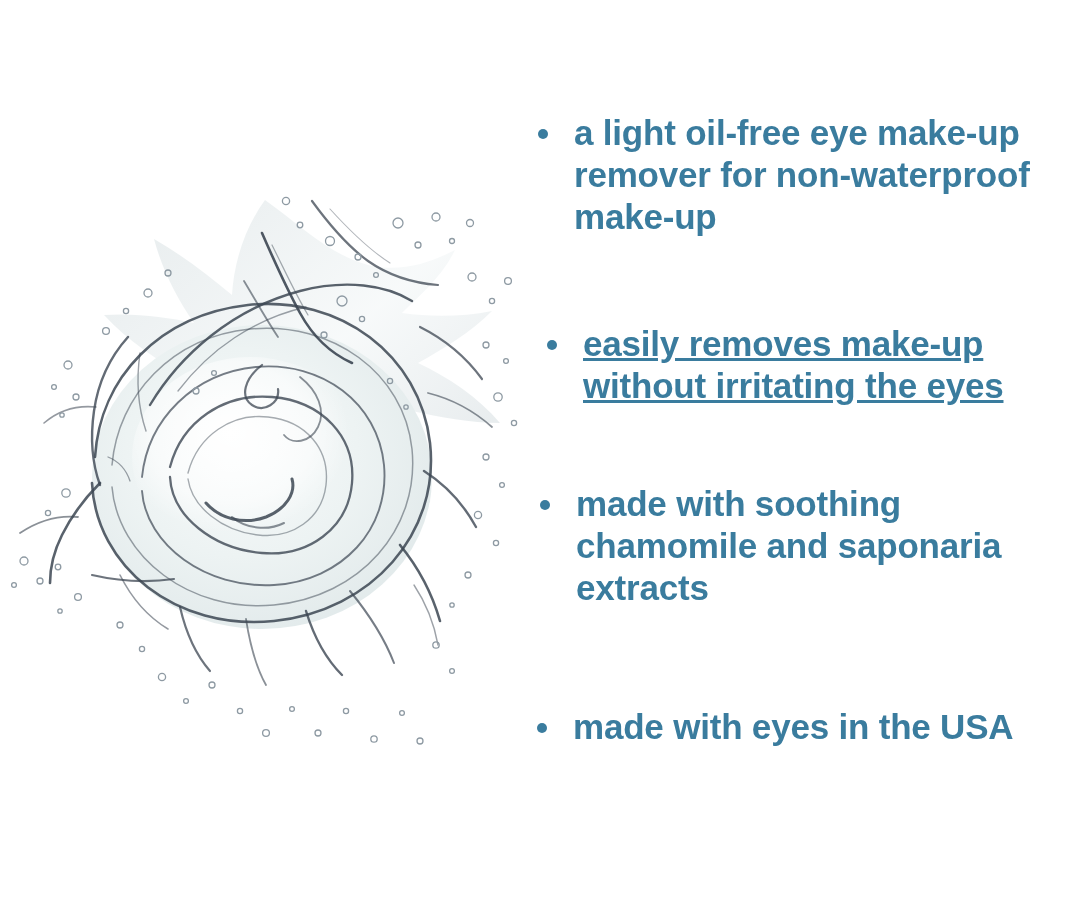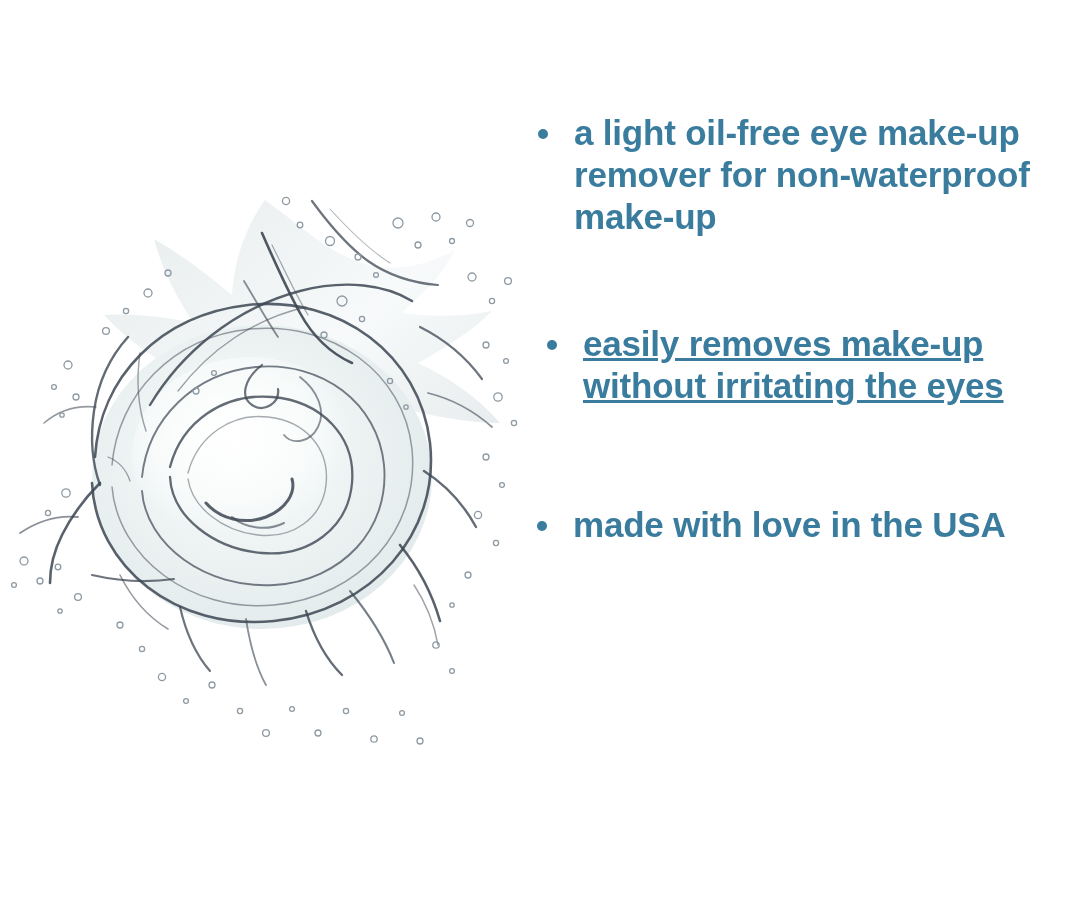--- a/index.html
+++ b/index.html
@@ -242,21 +242,25 @@
     <div class="bullet-row b0">
       <span class="bullet-dot"></span>
       <span class="bullet-text">a light oil-free eye make-up remover for non-waterproof make-up</span>
     </div>
 
     <div class="bullet-row b1">
       <span class="bullet-dot"></span>
       <span class="bullet-text">easily removes make-up without irritating the eyes</span>
     </div>
 
+    <div class="bullet-row b2">
+      <span class="bullet-dot"></span>
+      <span class="bullet-text">made with soothing chamomile and saponaria extracts</span>
+    </div>
 
     <div class="bullet-row b3">
       <span class="bullet-dot"></span>
-      <span class="bullet-text">made with love in the USA</span>
+      <span class="bullet-text">made with eyes in the USA</span>
     </div>
 
   </div>
 
 </div>
 
 </body></html>

